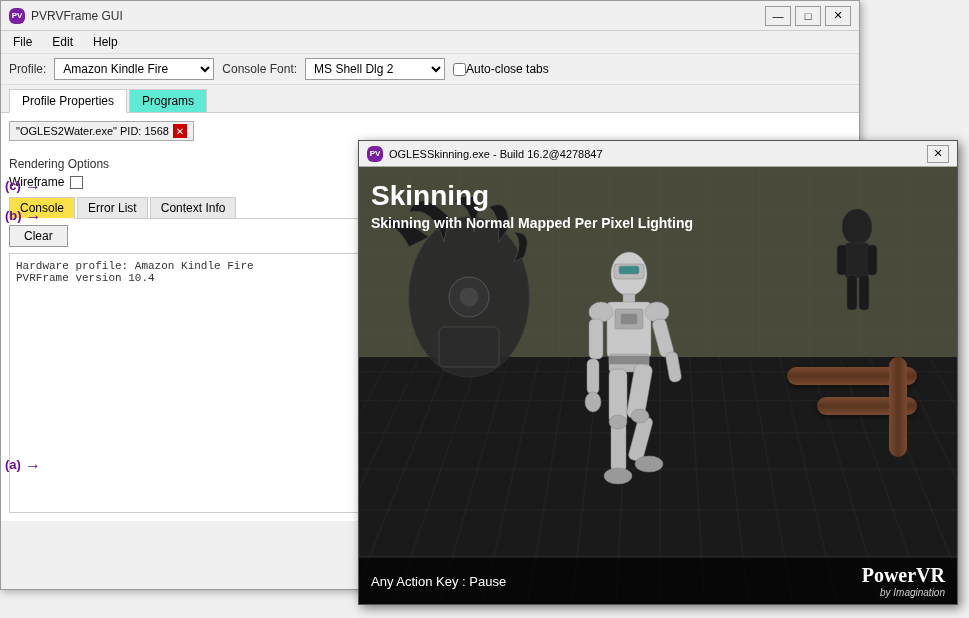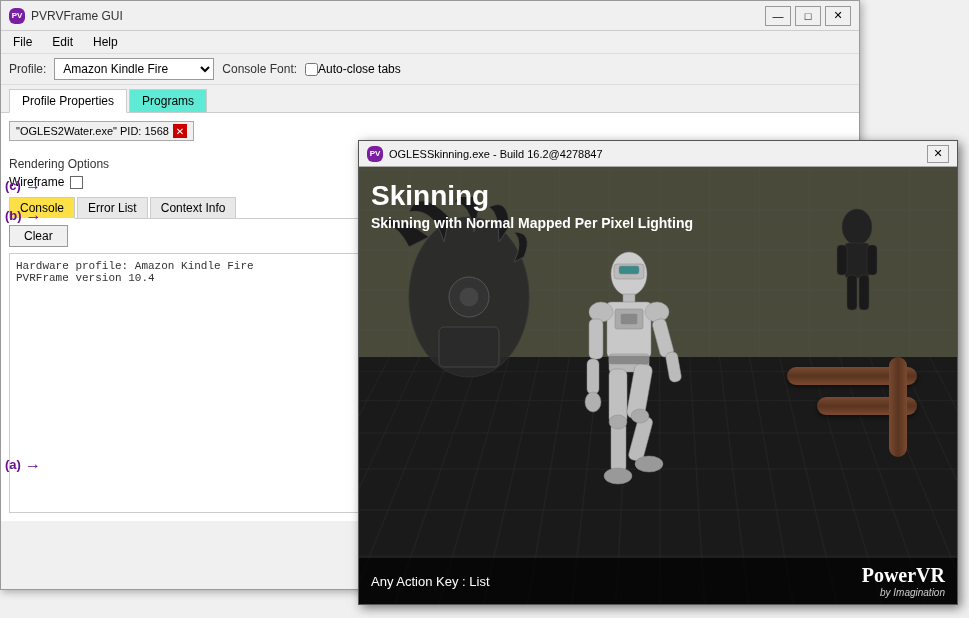--- a/index.html
+++ b/index.html
@@ -367,20 +367,23 @@
     <span class="menu-item">Edit</span>
     <span class="menu-item">Help</span>
   </div>
 
   <div class="toolbar">
     <span class="toolbar-label">Profile:</span>
     <select class="toolbar-select" style="width:160px;">
       <option>Amazon Kindle Fire</option>
     </select>
     <span class="toolbar-label">Console Font:</span>
+    <select class="toolbar-select" style="width:140px;">
+      <option>MS Shell Dlg 2</option>
+    </select>
     <label class="toolbar-checkbox-label">
       <input type="checkbox" class="toolbar-checkbox" style="">
       <span>Auto-close tabs</span>
     </label>
   </div>
 
   <div class="tabs-bar">
     <div class="tab active">Profile Properties</div>
     <div class="tab">Programs</div>
   </div>
@@ -537,20 +540,20 @@
         <rect x="42" y="68" width="10" height="35" rx="4" fill="#1a1a1a"></rect>
       </g>
     </svg>
 
     <div class="overlay-text-top">
       <div class="overlay-title">Skinning</div>
       <div class="overlay-subtitle">Skinning with Normal Mapped Per Pixel Lighting</div>
     </div>
 
     <div class="overlay-bottom">
-      <span class="bottom-text">Any Action Key : List</span>
+      <span class="bottom-text">Any Action Key : Pause</span>
       <div class="powervr-logo">
         <span class="pvr-main">PowerVR</span>
         <span class="pvr-sub">by Imagination</span>
       </div>
     </div>
   </div>
 </div>
 
 </body></html>

